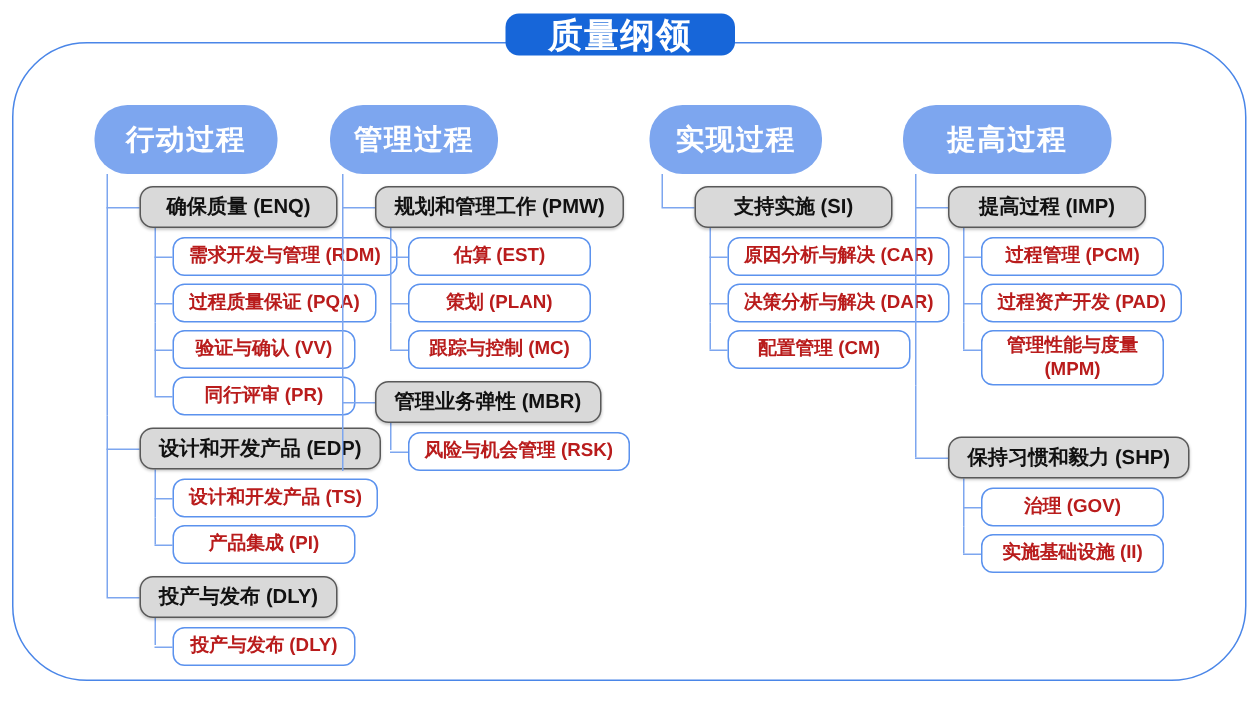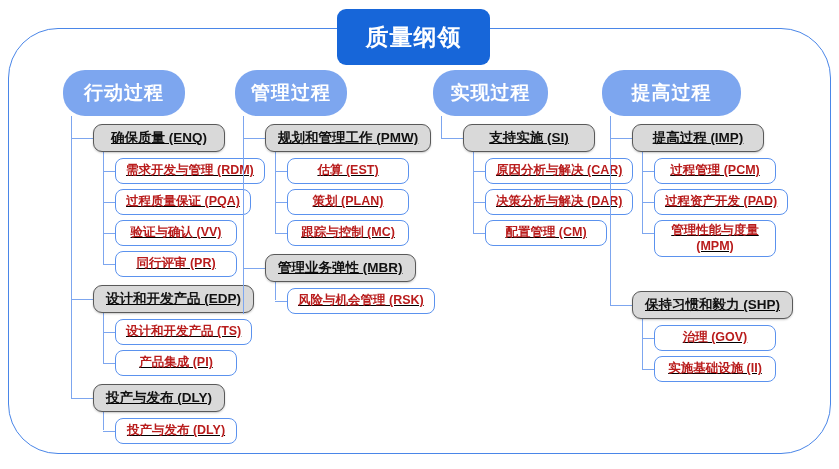--- a/index.html
+++ b/index.html
@@ -12,45 +12,45 @@
 
   
   .container-frame {
     position:absolute; left:8px; top:28px; width:823px; height:426px;
     border:1.5px solid var(--frame-border,#4a86e8);
     border-radius:50px; background:#fff;
   }
 
   
   .title-box {
-    position:absolute; left:337px; top:9px; width:153px; height:56px;
+    position:absolute; left:337px; top:9px; width:153px; height:28px;
     background:var(--title-bg,#1766d9); border-radius:9px;
     color:#fff; font-size:23px; font-weight:bold; letter-spacing:1px;
     display:flex; align-items:center; justify-content:center; z-index:3;
   }
 
   
   .column { position:absolute; top:70px; z-index:2; }
   .col-0 { left:63px; }
-  .col-1 { left:235px; }
+  .col-1 { left:220px; }
   .col-2 { left:433px; }
   .col-3 { left:602px; }
 
   .col-header {
     width:122px; height:46px; background:var(--header-bg,#7da6ef);
     border-radius:22px; color:#fff; font-weight:bold; font-size:19px;
     letter-spacing:1px; display:flex; align-items:center; justify-content:center;
   }
   .col-1 .col-header { width:112px; }
   .col-2 .col-header { width:115px; }
   .col-3 .col-header { width:139px; }
 
   
   .groups { position:relative; }
-  .group  { position:relative; padding-left:30px; padding-top:8px;text-decoration:underline; }
+  .group  { position:relative; padding-left:30px; padding-top:8px; }
   .group::before {
     content:""; position:absolute; left:8px; top:0; bottom:0;
     border-left:1.5px solid var(--line,#7da6ef);
   }
   .group::after {
     content:""; position:absolute; left:8px; top:22px; width:22px;
     border-top:1.5px solid var(--line,#7da6ef);
   }
   .group.last::before  { bottom:auto; height:22px; }
   .group.gapped        { padding-top:34px; }

